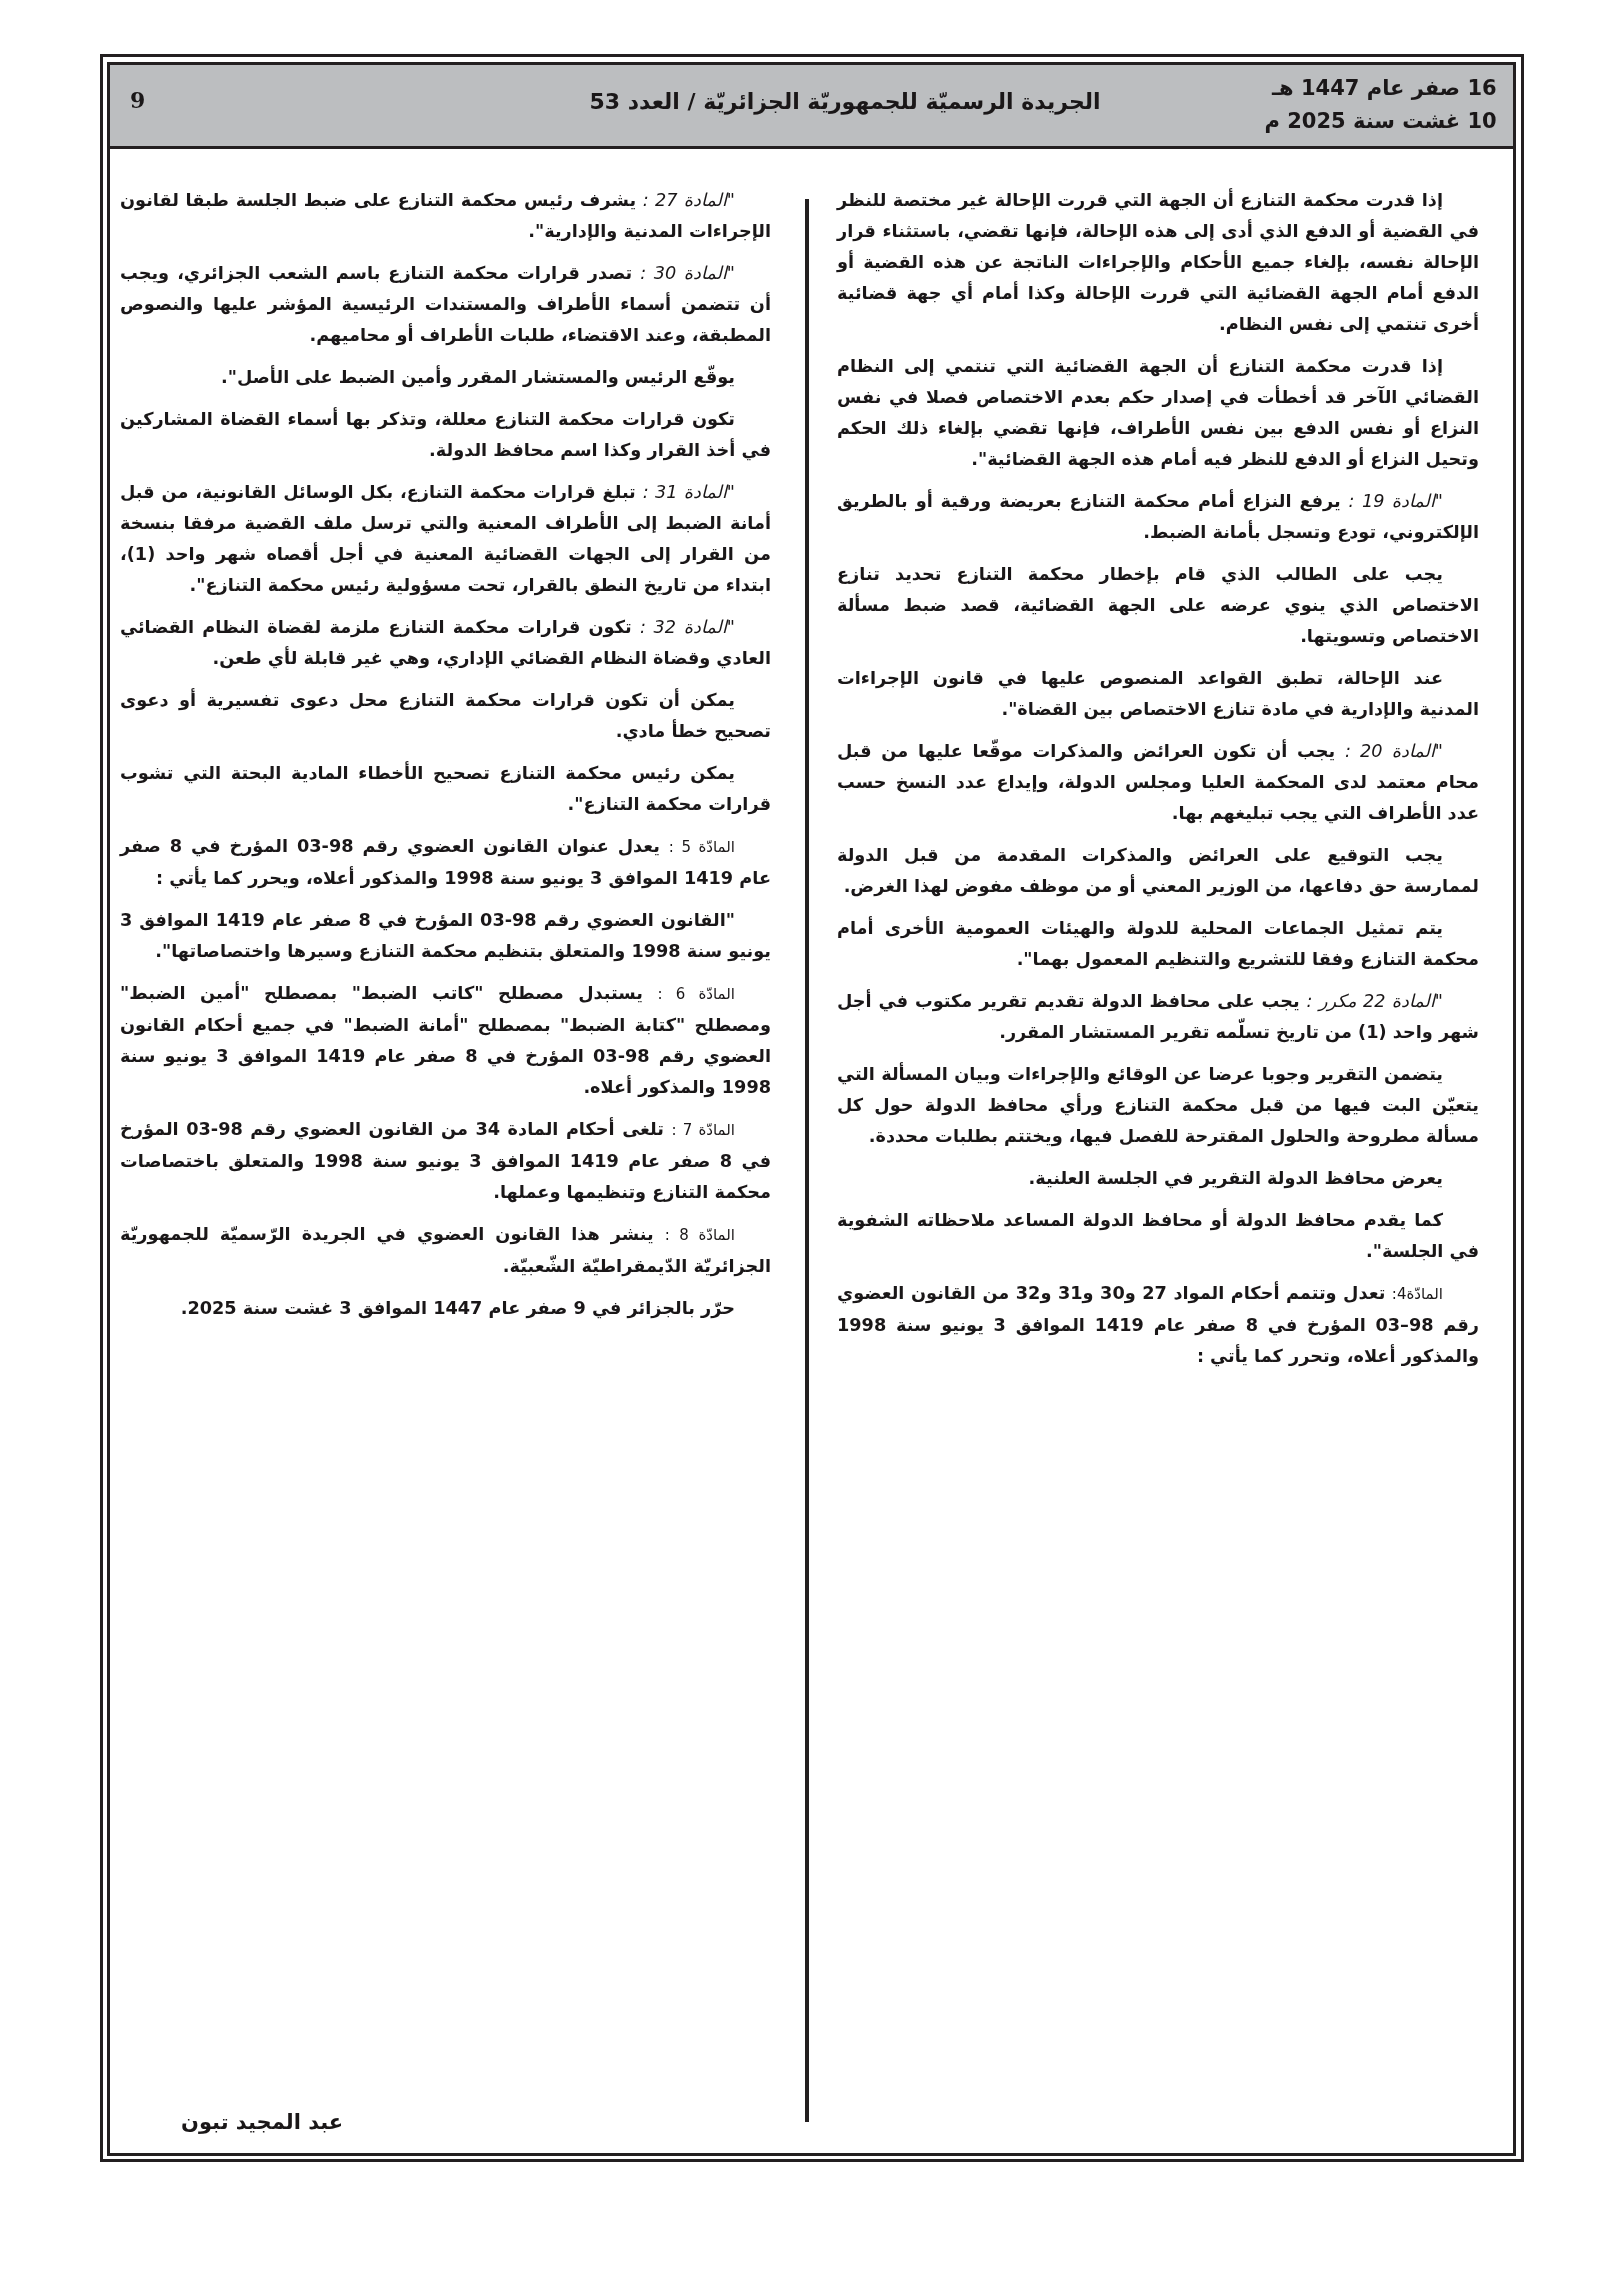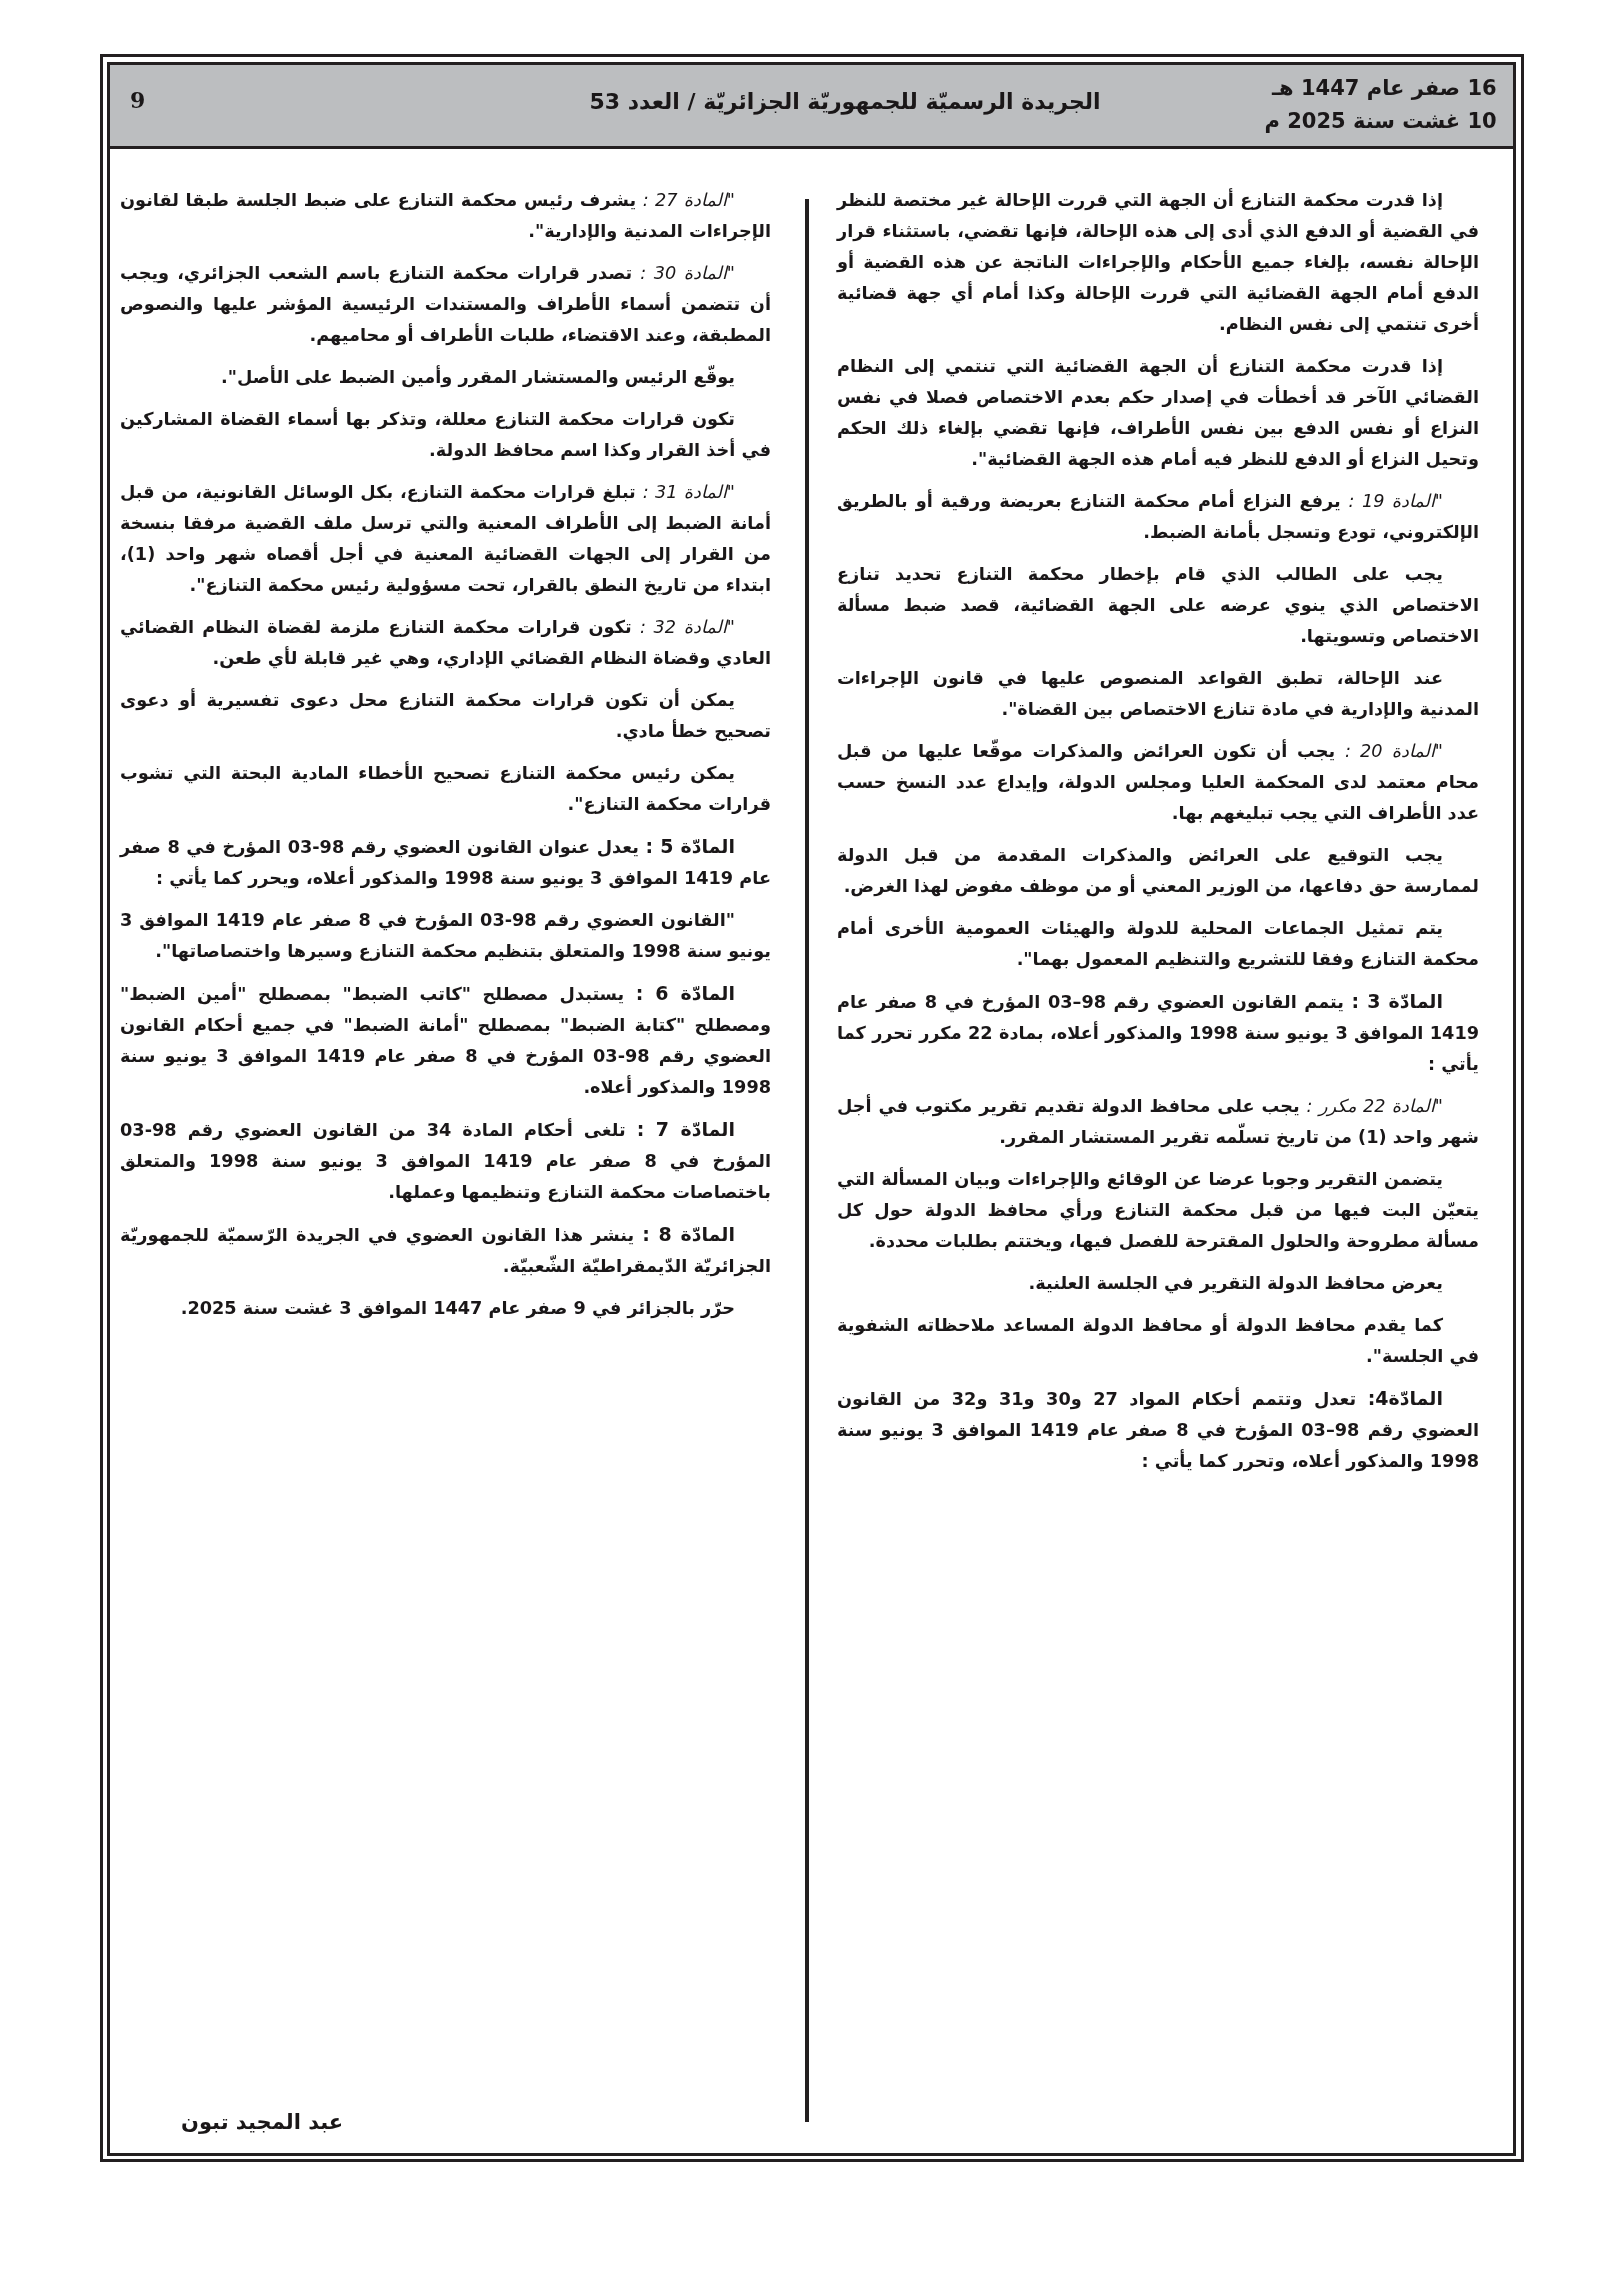--- a/index.html
+++ b/index.html
@@ -17,21 +17,21 @@
                font-weight: bold; font-size: 22px; letter-spacing: -0.5px; padding-left: 67px; }
   .hdr-date { position: absolute; right: 16.3px; top: 7.2px; direction: rtl; text-align: right;
               font-weight: bold; font-size: 21px; line-height: 33px; letter-spacing: -0.5px; }
   .divider { position: absolute; left: 805px; top: 199px; width: 3.6px; height: 1923px; background: #231f20; }
   .col { position: absolute; top: 185px; direction: rtl; text-align: justify;
          font-size: 17.7px; line-height: 31px; font-weight: bold; letter-spacing: -0.3px; }
   .col-right { left: 837px; width: 642px; }
   .col-left  { left: 120px; width: 651px; }
   .col p { margin: 0 0 11px 0; text-indent: 36px; text-align-last: right; }
   .art-ref { font-style: italic; font-weight: normal; font-family: "DejaVu Sans", sans-serif; }
-  .art-bold { font-weight: 700; font-size: 19px; }
+  .art-bold { font-weight: 400; font-size: 15px; }
   .signature { position: absolute; left: 181px; top: 2110px; direction: rtl;
                font-weight: 900; font-size: 21px; }
 </style>
 </head>
 <body>
 
 <div class="frame-outer"></div>
 <div class="frame-inner"></div>
 
 <div class="header">
@@ -47,21 +47,20 @@
 
 <div class="col col-right" id="col-right">
     <p><span>إذا قدرت محكمة التنازع أن الجهة التي قررت الإحالة غير مختصة للنظر في القضية أو الدفع الذي أدى إلى هذه الإحالة، فإنها تقضي، باستثناء قرار الإحالة نفسه، بإلغاء جميع الأحكام والإجراءات الناتجة عن هذه القضية أو الدفع أمام الجهة القضائية التي قررت الإحالة وكذا أمام أي جهة قضائية أخرى تنتمي إلى نفس النظام.</span></p>
     <p><span>إذا قدرت محكمة التنازع أن الجهة القضائية التي تنتمي إلى النظام القضائي الآخر قد أخطأت في إصدار حكم بعدم الاختصاص فصلا في نفس النزاع أو نفس الدفع بين نفس الأطراف، فإنها تقضي بإلغاء ذلك الحكم وتحيل النزاع أو الدفع للنظر فيه أمام هذه الجهة القضائية".</span></p>
     <p><span class="art-ref">"المادة 19 :</span><span> يرفع النزاع أمام محكمة التنازع بعريضة ورقية أو بالطريق الإلكتروني، تودع وتسجل بأمانة الضبط.</span></p>
     <p><span>يجب على الطالب الذي قام بإخطار محكمة التنازع تحديد تنازع الاختصاص الذي ينوي عرضه على الجهة القضائية، قصد ضبط مسألة الاختصاص وتسويتها.</span></p>
     <p><span>عند الإحالة، تطبق القواعد المنصوص عليها في قانون الإجراءات المدنية والإدارية في مادة تنازع الاختصاص بين القضاة".</span></p>
     <p><span class="art-ref">"المادة 20 :</span><span> يجب أن تكون العرائض والمذكرات موقّعا عليها من قبل محام معتمد لدى المحكمة العليا ومجلس الدولة، وإيداع عدد النسخ حسب عدد الأطراف التي يجب تبليغهم بها.</span></p>
     <p><span>يجب التوقيع على العرائض والمذكرات المقدمة من قبل الدولة لممارسة حق دفاعها، من الوزير المعني أو من موظف مفوض لهذا الغرض.</span></p>
     <p><span>يتم تمثيل الجماعات المحلية للدولة والهيئات العمومية الأخرى أمام محكمة التنازع وفقا للتشريع والتنظيم المعمول بهما".</span></p>
-    <p><span class="art-bold">المادّة 3 :</span><span> يتمم القانون العضوي رقم 98–03 المؤرخ في 8 صفر عام 1419 الموافق 3 يونيو سنة 1998 والمذكور أعلاه، بمادة 22 مكرر تحرر كما يأتي :</span></p>
     <p><span class="art-ref">"المادة 22 مكرر :</span><span> يجب على محافظ الدولة تقديم تقرير مكتوب في أجل شهر واحد (1) من تاريخ تسلّمه تقرير المستشار المقرر.</span></p>
     <p><span>يتضمن التقرير وجوبا عرضا عن الوقائع والإجراءات وبيان المسألة التي يتعيّن البت فيها من قبل محكمة التنازع ورأي محافظ الدولة حول كل مسألة مطروحة والحلول المقترحة للفصل فيها، ويختتم بطلبات محددة.</span></p>
     <p><span>يعرض محافظ الدولة التقرير في الجلسة العلنية.</span></p>
     <p><span>كما يقدم محافظ الدولة أو محافظ الدولة المساعد ملاحظاته الشفوية في الجلسة".</span></p>
     <p><span class="art-bold">المادّة4:</span><span> تعدل وتتمم أحكام المواد 27 و30 و31 و32 من القانون العضوي رقم 98–03 المؤرخ في 8 صفر عام 1419 الموافق 3 يونيو سنة 1998 والمذكور أعلاه، وتحرر كما يأتي :</span></p>
   </div>
 <div class="col col-left" id="col-left">
     <p><span class="art-ref">"المادة 27 :</span><span> يشرف رئيس محكمة التنازع على ضبط الجلسة طبقا لقانون الإجراءات المدنية والإدارية".</span></p>
     <p><span class="art-ref">"المادة 30 :</span><span> تصدر قرارات محكمة التنازع باسم الشعب الجزائري، ويجب أن تتضمن أسماء الأطراف والمستندات الرئيسية المؤشر عليها والنصوص المطبقة، وعند الاقتضاء، طلبات الأطراف أو محاميهم.</span></p>
     <p><span>يوقّع الرئيس والمستشار المقرر وأمين الضبط على الأصل".</span></p>

